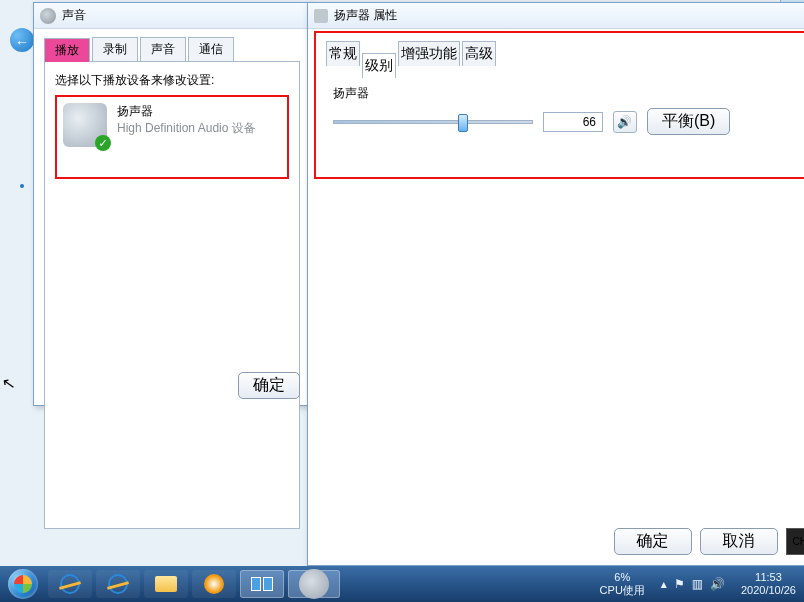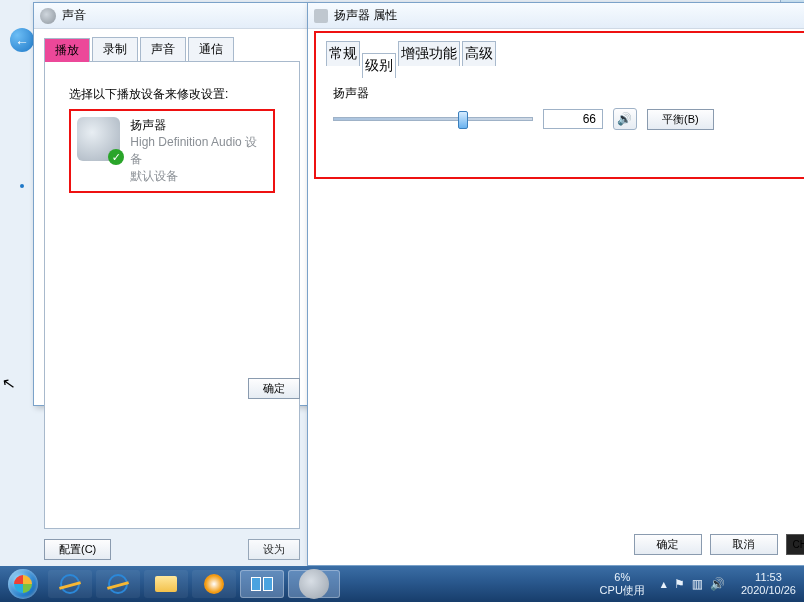--- a/index.html
+++ b/index.html
@@ -9,29 +9,29 @@
 .browser-top { position: absolute; top: 0; right: 0; width: 24px; height: 33px; background: #cde6f7; border-left: 1px solid #96b4d1; border-bottom: 1px solid #96b4d1; display:flex; align-items:center; justify-content:center; }
 .back-circle { position: absolute; top: 28px; left: 10px; width: 24px; height: 24px; border-radius: 50%; background: radial-gradient(circle at 30% 30%, #6dbef5, #1e78c8); display: flex; align-items: center; justify-content: center; color: #fff; font-size: 14px; }
 
 
 .dlg-sound { position: absolute; top: 2px; left: 33px; width: 278px; height: 404px; background: #fff; border: 1px solid #7ba2c9; box-shadow: 2px 2px 6px rgba(0,0,0,0.2); }
 .dlg-sound .titlebar { height: 26px; background: linear-gradient(#f7fbff,#e4eef9); display: flex; align-items: center; padding: 0 6px; gap: 6px; border-bottom: 1px solid #cfd9e5; }
 .dlg-sound .titlebar .speaker-ico { width:16px; height:16px; background: radial-gradient(circle at 40% 40%, #cfd6dd, #8d959d); border-radius:50%; }
 .dlg-sound .tabs { display: flex; margin: 8px 10px 0 10px; }
 .dlg-sound .tab { border: 1px solid #a8b9cc; border-bottom: none; padding: 3px 10px; background: #f0f4f9; margin-right: 2px; font-size: 12px; }
 .dlg-sound .tab.active { background: #ec4899; position: relative; top: 1px; }
-.dlg-sound .tabbody { border: 1px solid #a8b9cc; margin: 0 10px 10px 10px; height: 468px; padding: 24px; background:#fff; }
+.dlg-sound .tabbody { border: 1px solid #a8b9cc; margin: 0 10px 10px 10px; height: 468px; padding: 10px; background:#fff; }
 .dlg-sound .instruct { font-size: 12px; margin-bottom: 6px; }
 .dlg-sound .device-frame { border: 2px solid #e11; height: 84px; padding: 6px; display: flex; gap: 10px; }
 .dlg-sound .device-ico { width: 44px; height: 44px; background: radial-gradient(circle at 35% 35%, #e8eef3, #a6b1bd); border-radius: 6px; position: relative; }
 .dlg-sound .device-ico .check { position:absolute; right:-4px; bottom:-4px; width:16px; height:16px; background:#2aa52a; border-radius:50%; color:#fff; font-size:11px; text-align:center; line-height:16px; }
 .dlg-sound .device-txt .nm { font-size: 12px; color:#000; }
 .dlg-sound .device-txt .sub { font-size: 12px; color:#8a8f95; }
 .dlg-sound .btnrow { display:flex; justify-content: space-between; padding: 0 10px; }
-.dlg-sound .btn, .dlg-props .btn, .dlg-btn { border:1px solid #8a9baf; background: linear-gradient(#fdfdfe,#e6ecf3); padding: 2px 14px; font-size:11px; border-radius:0; }
+.dlg-sound .btn, .dlg-props .btn, .dlg-btn { border:1px solid #8a9baf; background: linear-gradient(#fdfdfe,#e6ecf3); padding: 2px 14px; font-size:16px; border-radius:5px; }
 
 
 .dlg-props { position: absolute; top: 2px; left: 307px; width: 564px; height: 564px; background: #fff; border: 1px solid #7ba2c9; box-shadow: 2px 2px 6px rgba(0,0,0,0.25); }
 .dlg-props .titlebar { height: 26px; background: linear-gradient(#f7fbff,#e4eef9); display: flex; align-items: center; padding: 0 4px 0 6px; gap: 6px; border-bottom: 1px solid #cfd9e5; justify-content: space-between; }
 .dlg-props .titlebar .left { display:flex; align-items:center; gap:6px; }
 .dlg-props .titlebar .ico { width:14px; height:14px; background:#bfc7cf; border-radius:2px; }
 .dlg-props .closebtn { width: 44px; height: 18px; background: linear-gradient(#e78, #c23); border-radius: 2px; color:#fff; display:flex; align-items:center; justify-content:center; font-weight:bold; font-size:11px; }
 .dlg-props .redframe { border: 2px solid #e11; margin: 2px 6px 0 6px; height: 148px; }
 .dlg-props .tabs { display:flex; margin: 8px 10px 0 10px; }
 .dlg-props .tab { border: 1px solid #a8b9cc; border-bottom:none; padding:3px 2px; background:#f0f4f9; margin-right:2px; font-size:14px; }
@@ -92,27 +92,22 @@
   </div>
   <div class="tabbody">
     <div class="instruct">选择以下播放设备来修改设置:</div>
     <div class="device-frame">
       <div class="device-ico">
         <span class="check">✓</span>
       </div>
       <div class="device-txt">
         <div class="nm">扬声器</div>
         <div class="sub">High Definition Audio 设备</div>
-        <div class="sub">默认设备</div>
       </div>
     </div>
-  </div>
-  <div class="btnrow">
-    <button class="btn">配置(C)</button>
-    <button class="btn" style="opacity:.85">设为</button>
   </div>
   <div style="position:absolute; bottom:6px; right:10px;">
     <button class="btn">确定</button>
   </div>
 </div>
 
 <div class="dlg-props">
   <div class="titlebar">
     <div class="left">
       <span class="ico"></span>

